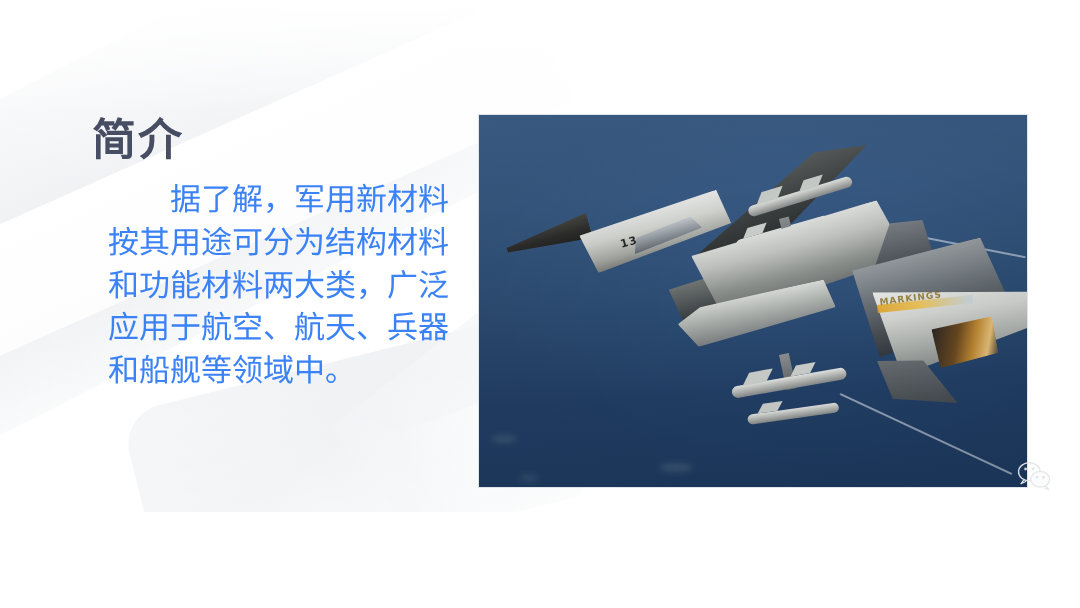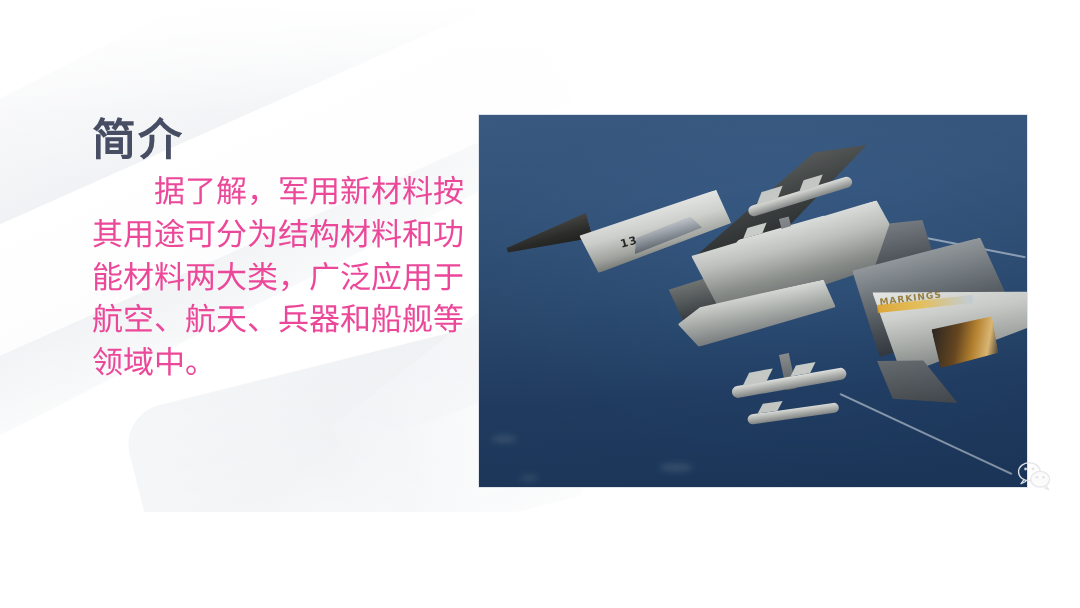--- a/index.html
+++ b/index.html
@@ -100,23 +100,23 @@
     font-weight: bold;
     color: #474e63;
     letter-spacing: 2px;
     line-height: 1;
     margin: 0 0 8px 0;
     font-family: "DejaVu Sans", "Liberation Sans", sans-serif;
   }
   .slide-body {
     font-size: 31px;
     line-height: 1.38;
-    color: #ec4899;
+    color: #3b82f6;
     text-indent: 2em;
-    margin: 0;
+    margin: 16px;
     letter-spacing: 0px;
     font-family: "DejaVu Sans", "Liberation Sans", sans-serif;
   }
 
   
   .photo-frame {
     position: absolute;
     left: 478px;
     top: 114px;
     width: 550px;

